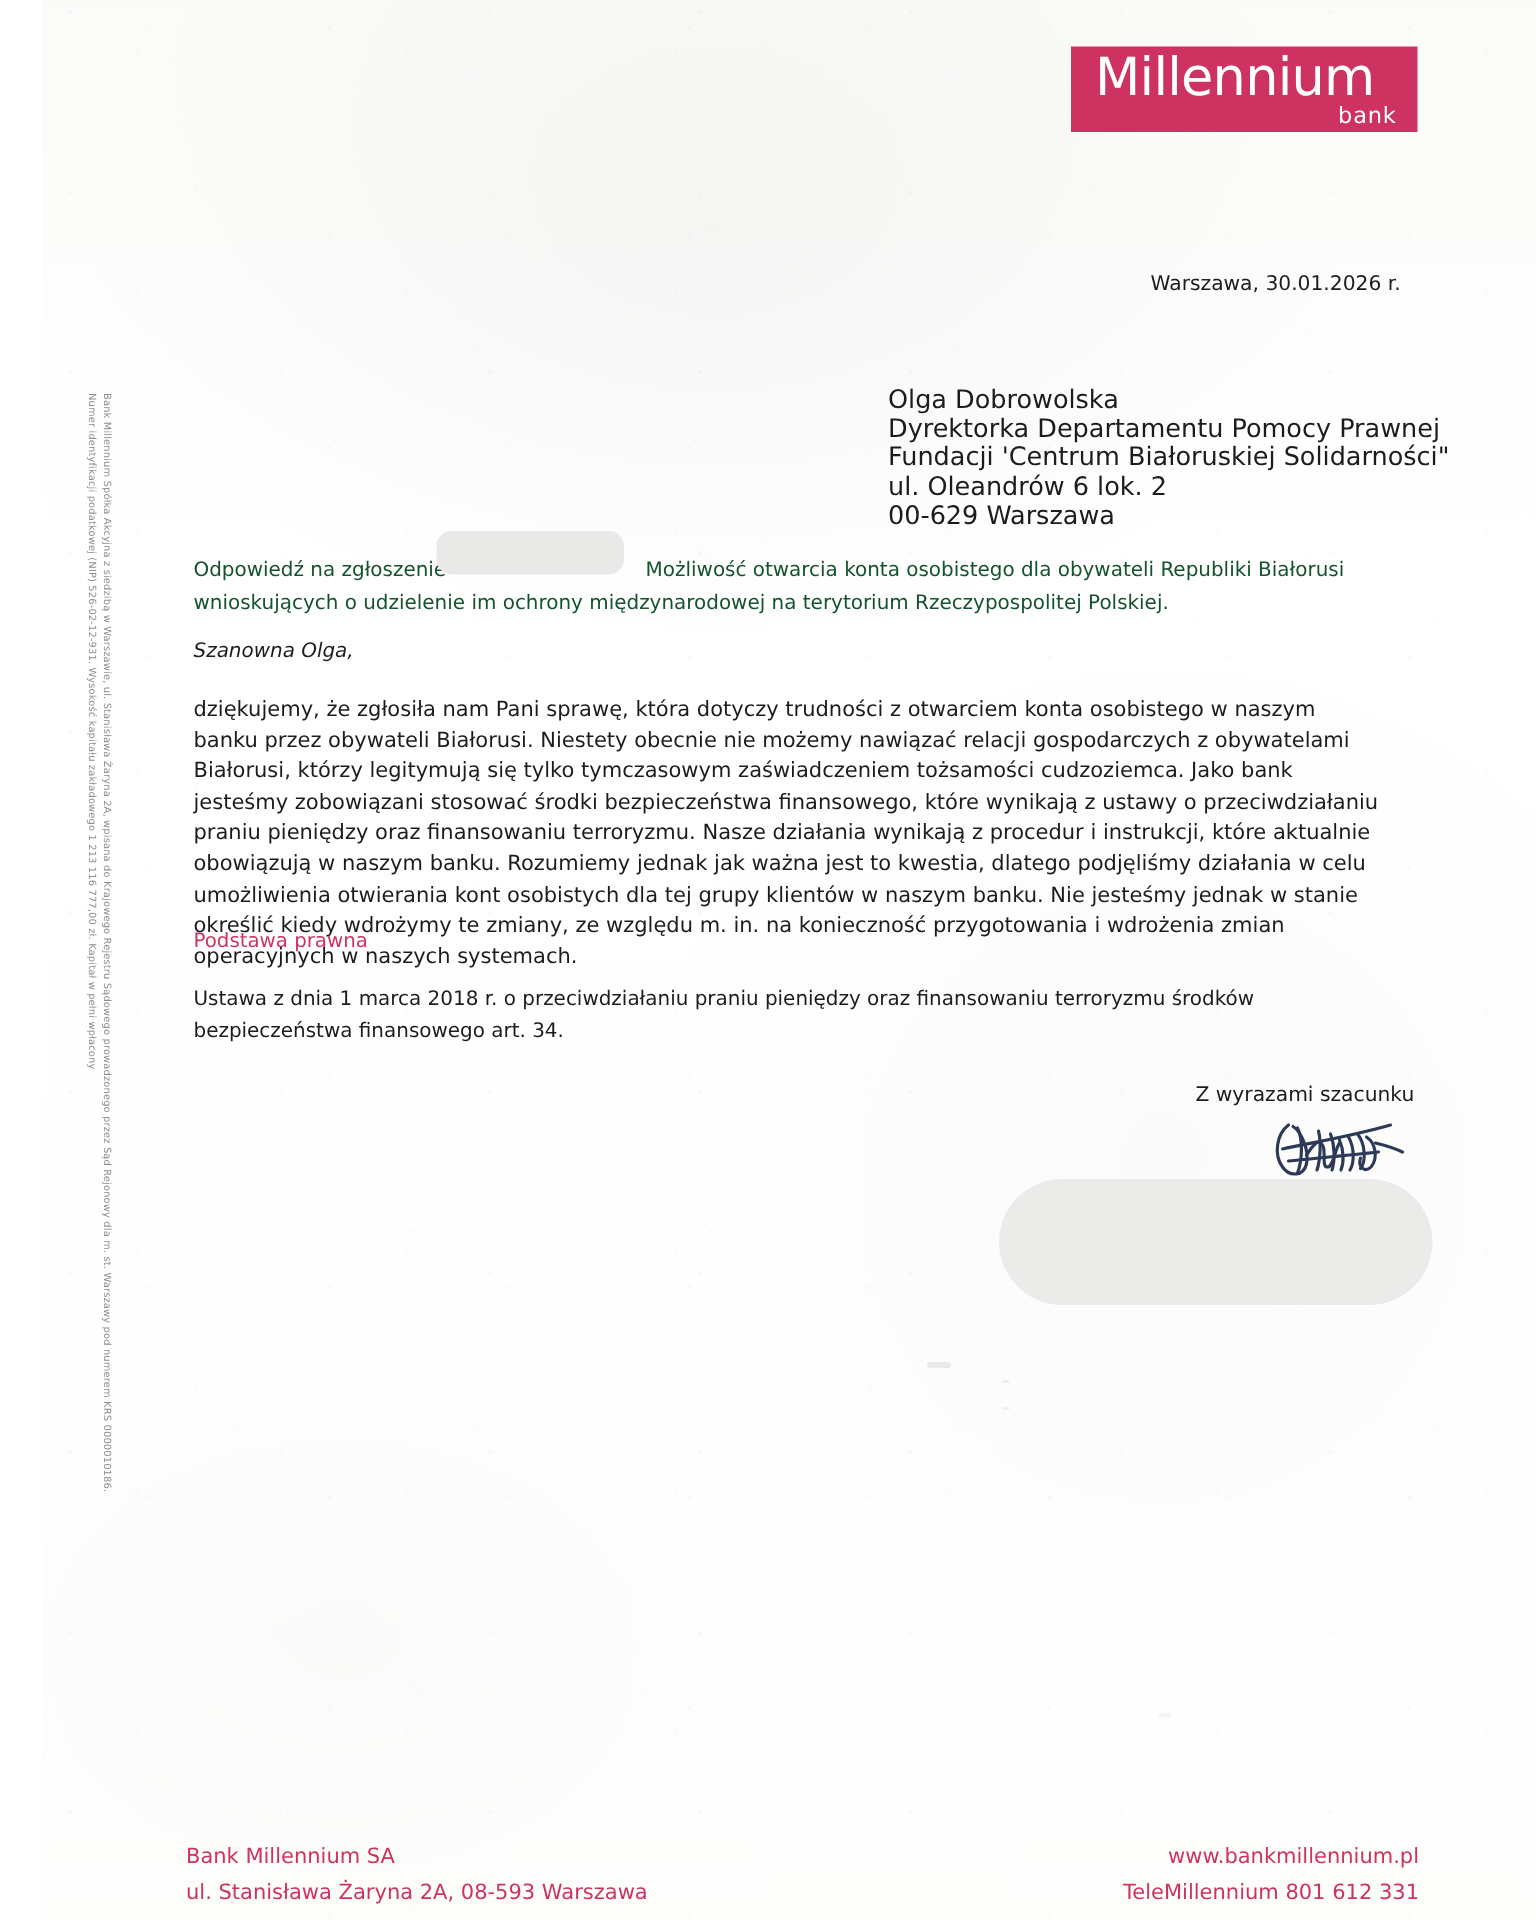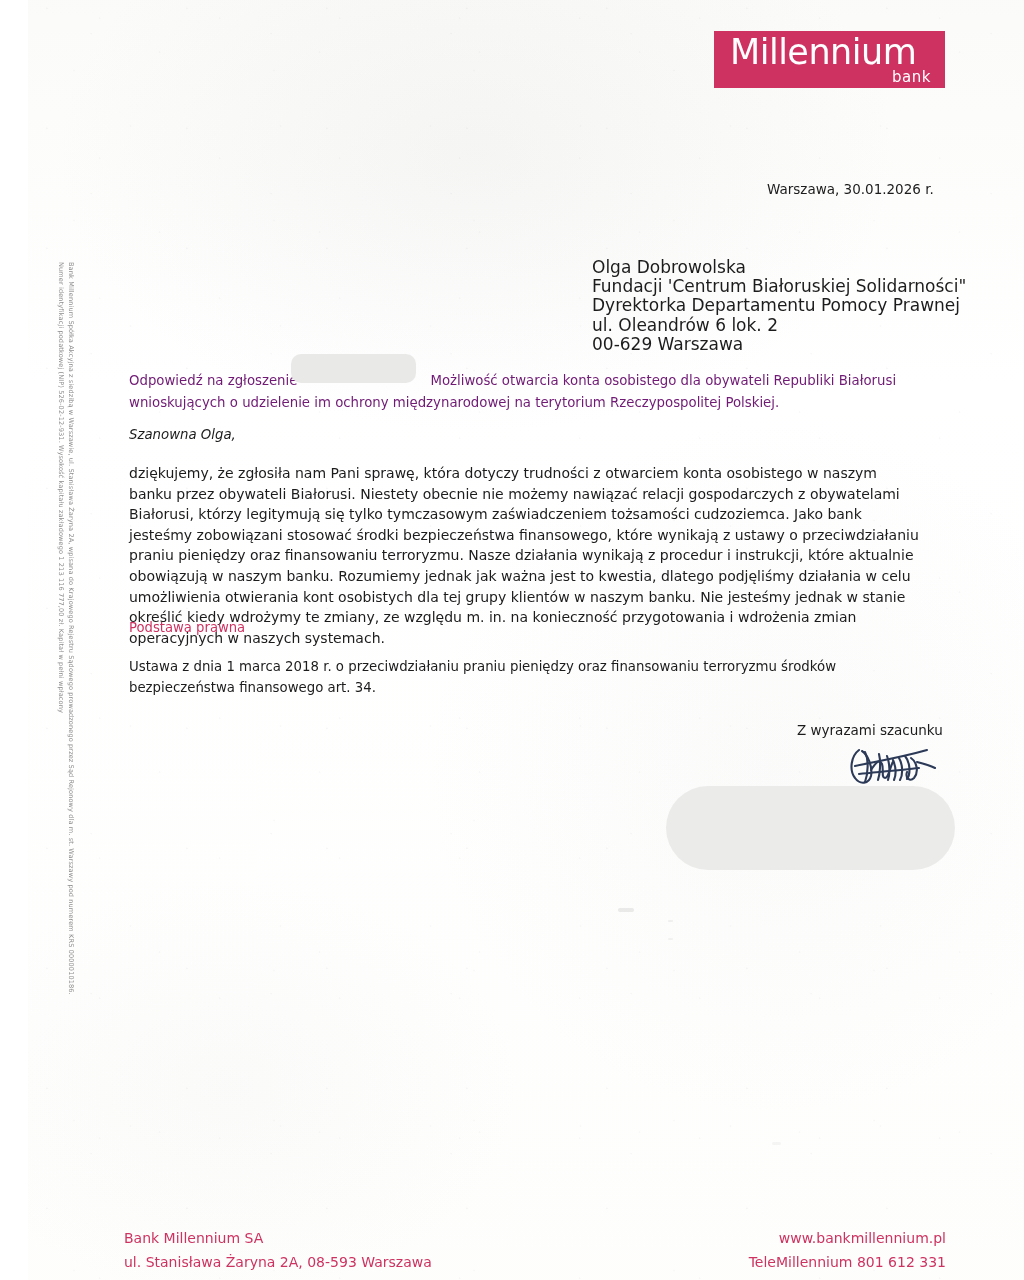--- a/index.html
+++ b/index.html
@@ -108,21 +108,21 @@
   }
 
   
   .subject {
     position: absolute;
     left: 129px;
     top: 370px;
     width: 810px;
     font-size: 13.3px;
     line-height: 22px;
-    color: #701a75;
+    color: #14532d;
   }
   .subject .lead { }
   .subject .gap { display: inline-block; width: 133px; }
 
   .redact-inline {
     position: absolute;
     left: 291px;
     top: 354px;
     width: 125px;
     height: 29px;
@@ -236,22 +236,22 @@
 
   <div class="vertical-legal">
     <div>Bank Millennium Spółka Akcyjna z siedzibą w Warszawie, ul. Stanisława Żaryna 2A, wpisana do Krajowego Rejestru Sądowego prowadzonego przez Sąd Rejonowy dla m. st. Warszawy pod numerem KRS 0000010186.</div>
     <div>Numer identyfikacji podatkowej (NIP) 526-02-12-931. Wysokość kapitału zakładowego 1 213 116 777,00 zł. Kapitał w pełni wpłacony</div>
   </div>
 
   <div class="date-line">Warszawa, 30.01.2026 r.</div>
 
   <div class="recipient">
     <div>Olga Dobrowolska</div>
+    <div>Dyrektorka Departamentu Pomocy Prawnej</div>
     <div>Fundacji 'Centrum Białoruskiej Solidarności"</div>
-    <div>Dyrektorka Departamentu Pomocy Prawnej</div>
     <div>ul. Oleandrów 6 lok. 2</div>
     <div>00-629 Warszawa</div>
   </div>
 
   <div class="subject">
     <span class="lead">Odpowiedź na zgłoszenie</span><span class="gap"></span><span>Możliwość otwarcia konta osobistego dla obywateli Republiki Białorusi wnioskujących o udzielenie im ochrony międzynarodowej na terytorium Rzeczypospolitej Polskiej.</span>
   </div>
   <div class="redact-inline"></div>
 
   <div class="salutation">Szanowna Olga,</div>

